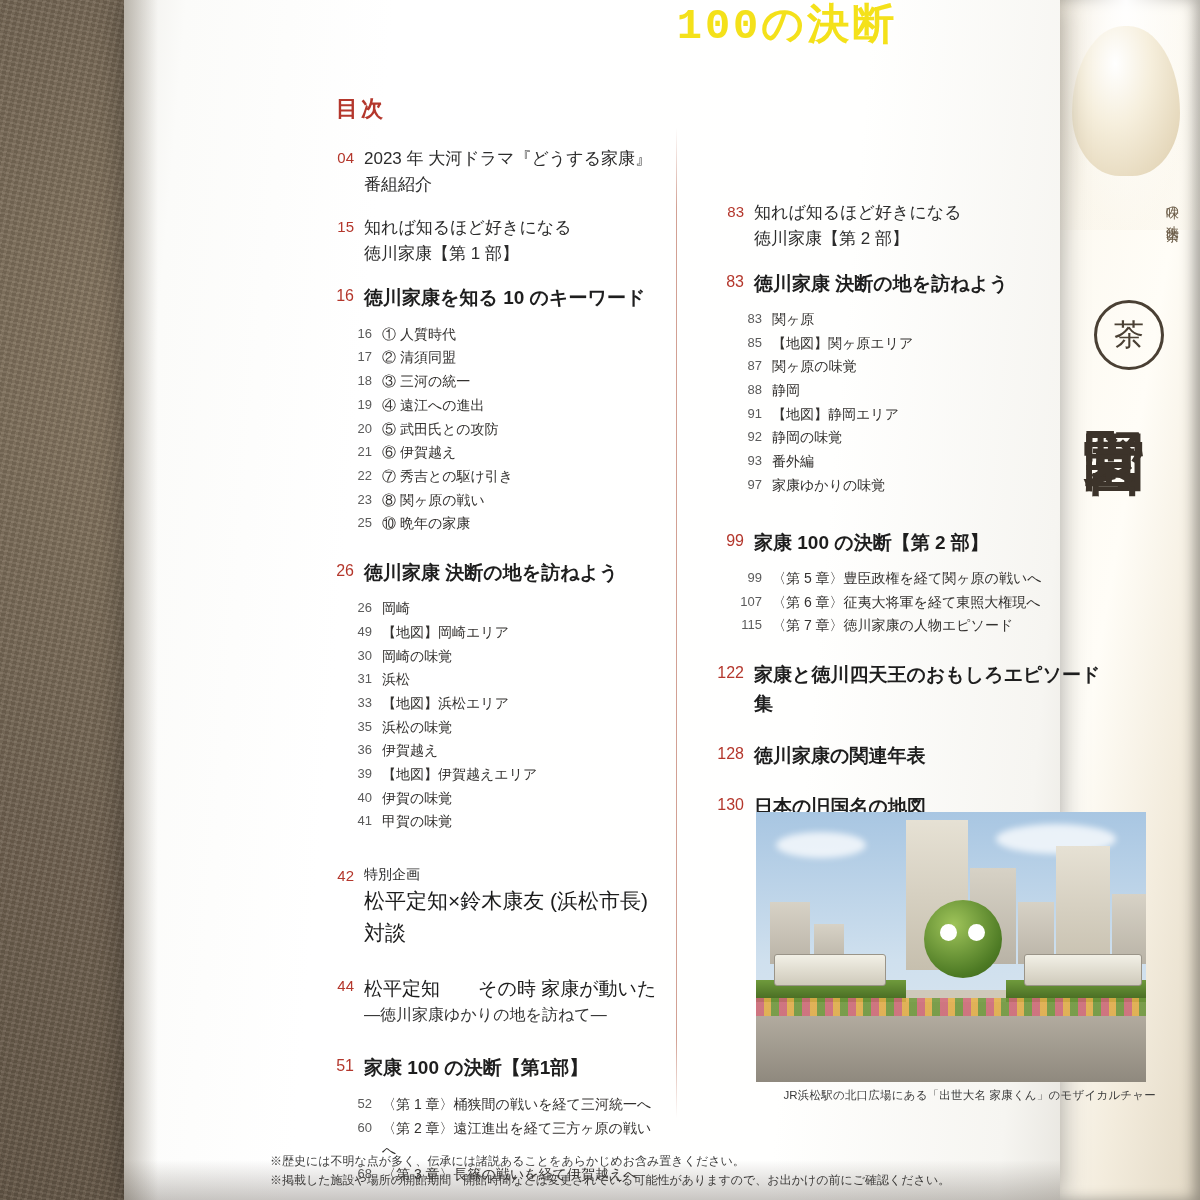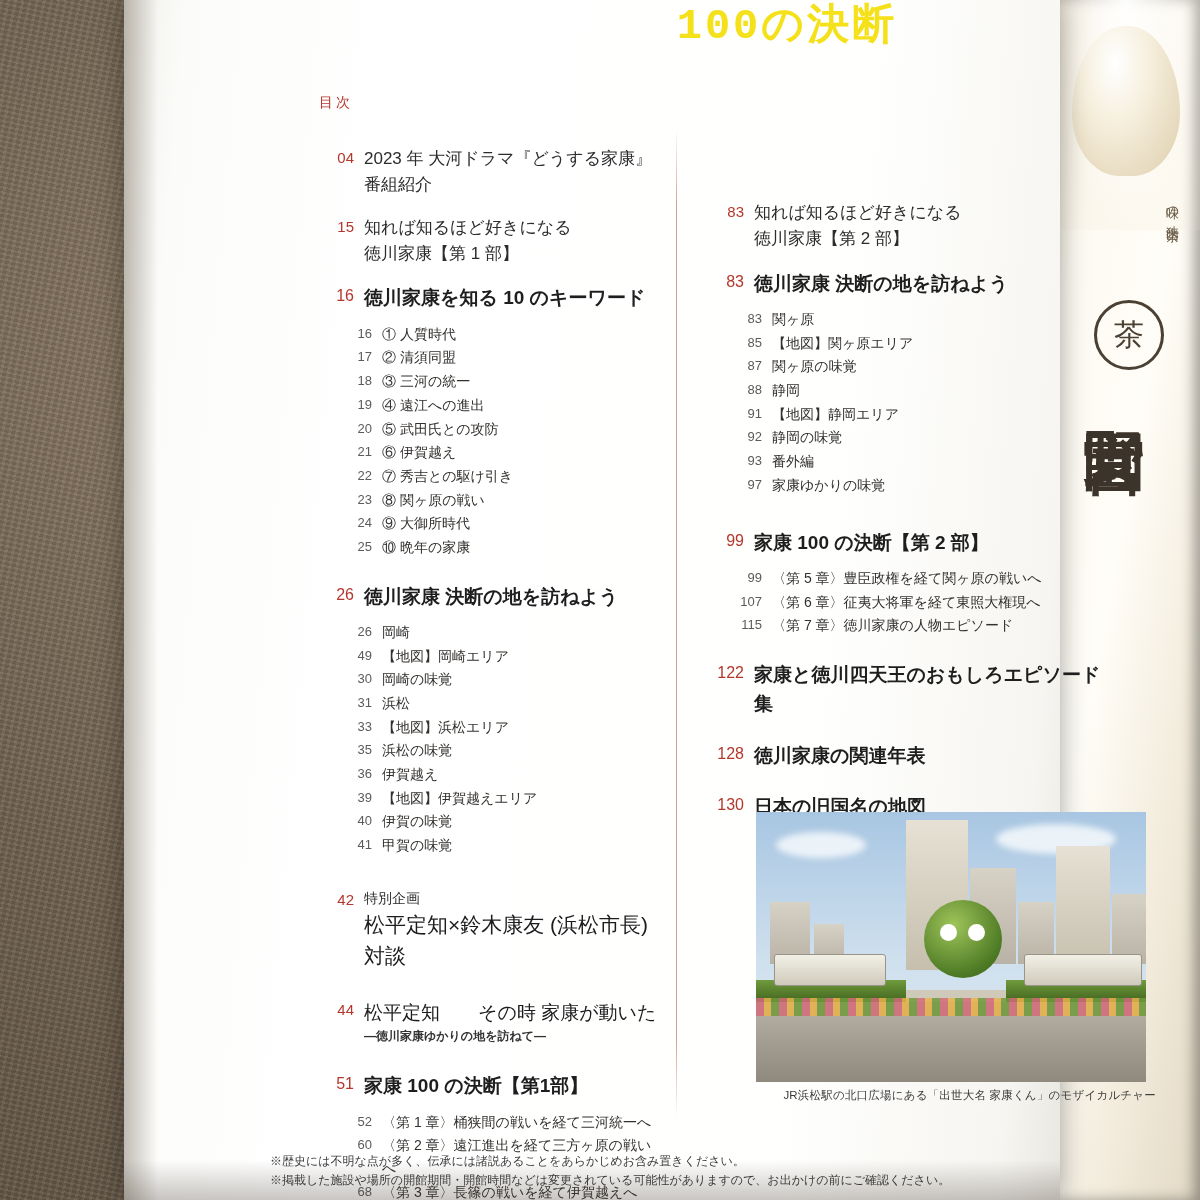--- a/index.html
+++ b/index.html
@@ -68,22 +68,22 @@
       3px 3px 0 rgba(120,100,0,.25);
   }
   .mast-sub{
     font-family:Liberation Mono, monospace;
     font-size:42px;font-weight:bold;color:#f4e11a;letter-spacing:3px;
     margin-top:-6px;
     text-shadow:2px 0 0 #fff,-2px 0 0 #fff,0 2px 0 #fff,0 -2px 0 #fff;
   }
   
   .toc-title{
-    position:absolute;left:195px;top:94px;
-    font-size:14px;font-weight:normal;color:#b4372c;letter-spacing:3px;
+    position:absolute;left:212px;top:94px;
+    font-size:22px;font-weight:bold;color:#b4372c;letter-spacing:3px;
   }
   .col{position:absolute;top:146px;}
   .col-left{left:196px;width:340px;}
   .col-right{left:586px;width:400px;}
   .divider{
     position:absolute;left:552px;top:128px;width:1px;height:990px;
     background:linear-gradient(180deg,rgba(190,120,100,0),rgba(186,110,90,.65) 8%,rgba(186,110,90,.65) 92%,rgba(190,120,100,0));
   }
   .entry{display:flex;margin-bottom:4px;}
   .entry .pg{
@@ -96,21 +96,21 @@
   .entry.big .pg{font-size:16px;line-height:1.6;}
   .sub{display:flex;margin-bottom:1px;}
   .sub .pg{color:#5b5b5b;font-size:13px;min-width:52px;text-align:right;padding-right:10px;flex:none;line-height:1.62;}
   .sub .tx{color:#33312f;font-size:14px;line-height:1.62;}
   .gap-s{height:12px;}
   .gap-m{height:22px;}
   .gap-l{height:30px;}
   .special .tx-s{font-size:14px;color:#2c2c2c;line-height:1.5;}
   .special .tx-b{font-size:21px;color:#1c1c1c;line-height:1.5;}
   .special .tx-m{font-size:19px;color:#1c1c1c;line-height:1.55;text-align:right;}
-  .special .tx-note{font-size:12px;color:#333;line-height:1.5;font-weight:bold;}
+  .special .tx-note{font-size:16px;color:#333;line-height:1.5;}
   
   .photo{
     position:absolute;left:632px;top:812px;width:390px;height:270px;
     overflow:hidden;background:#9fb9cf;
   }
   .sky{position:absolute;inset:0;background:linear-gradient(180deg,#a8c6e2 0%,#cfe0ee 55%,#dfe8ee 100%);}
   .cloud{position:absolute;background:rgba(255,255,255,.75);border-radius:50%;filter:blur(3px);}
   .bld{position:absolute;bottom:118px;background:linear-gradient(180deg,#d7d2c6,#b9b3a6);}
   .bld.tall{background:linear-gradient(180deg,#e6e1d4,#c6bfae);}
   .ground{position:absolute;left:0;bottom:0;width:100%;height:80px;background:linear-gradient(180deg,#b9b2a6,#8f897e);}
@@ -212,24 +212,20 @@
         <div class="pg">21</div>
         <div class="tx">⑥ 伊賀越え</div>
       </div>
     <div class="sub">
         <div class="pg">22</div>
         <div class="tx">⑦ 秀吉との駆け引き</div>
       </div>
     <div class="sub">
         <div class="pg">23</div>
         <div class="tx">⑧ 関ヶ原の戦い</div>
-      </div>
-    <div class="sub">
-        <div class="pg">24</div>
-        <div class="tx">⑨ 大御所時代</div>
       </div>
     <div class="sub">
         <div class="pg">25</div>
         <div class="tx">⑩ 晩年の家康</div>
       </div>
 
     <div class="gap-m"></div>
 
     <div class="entry big">
       <div class="pg">26</div>

